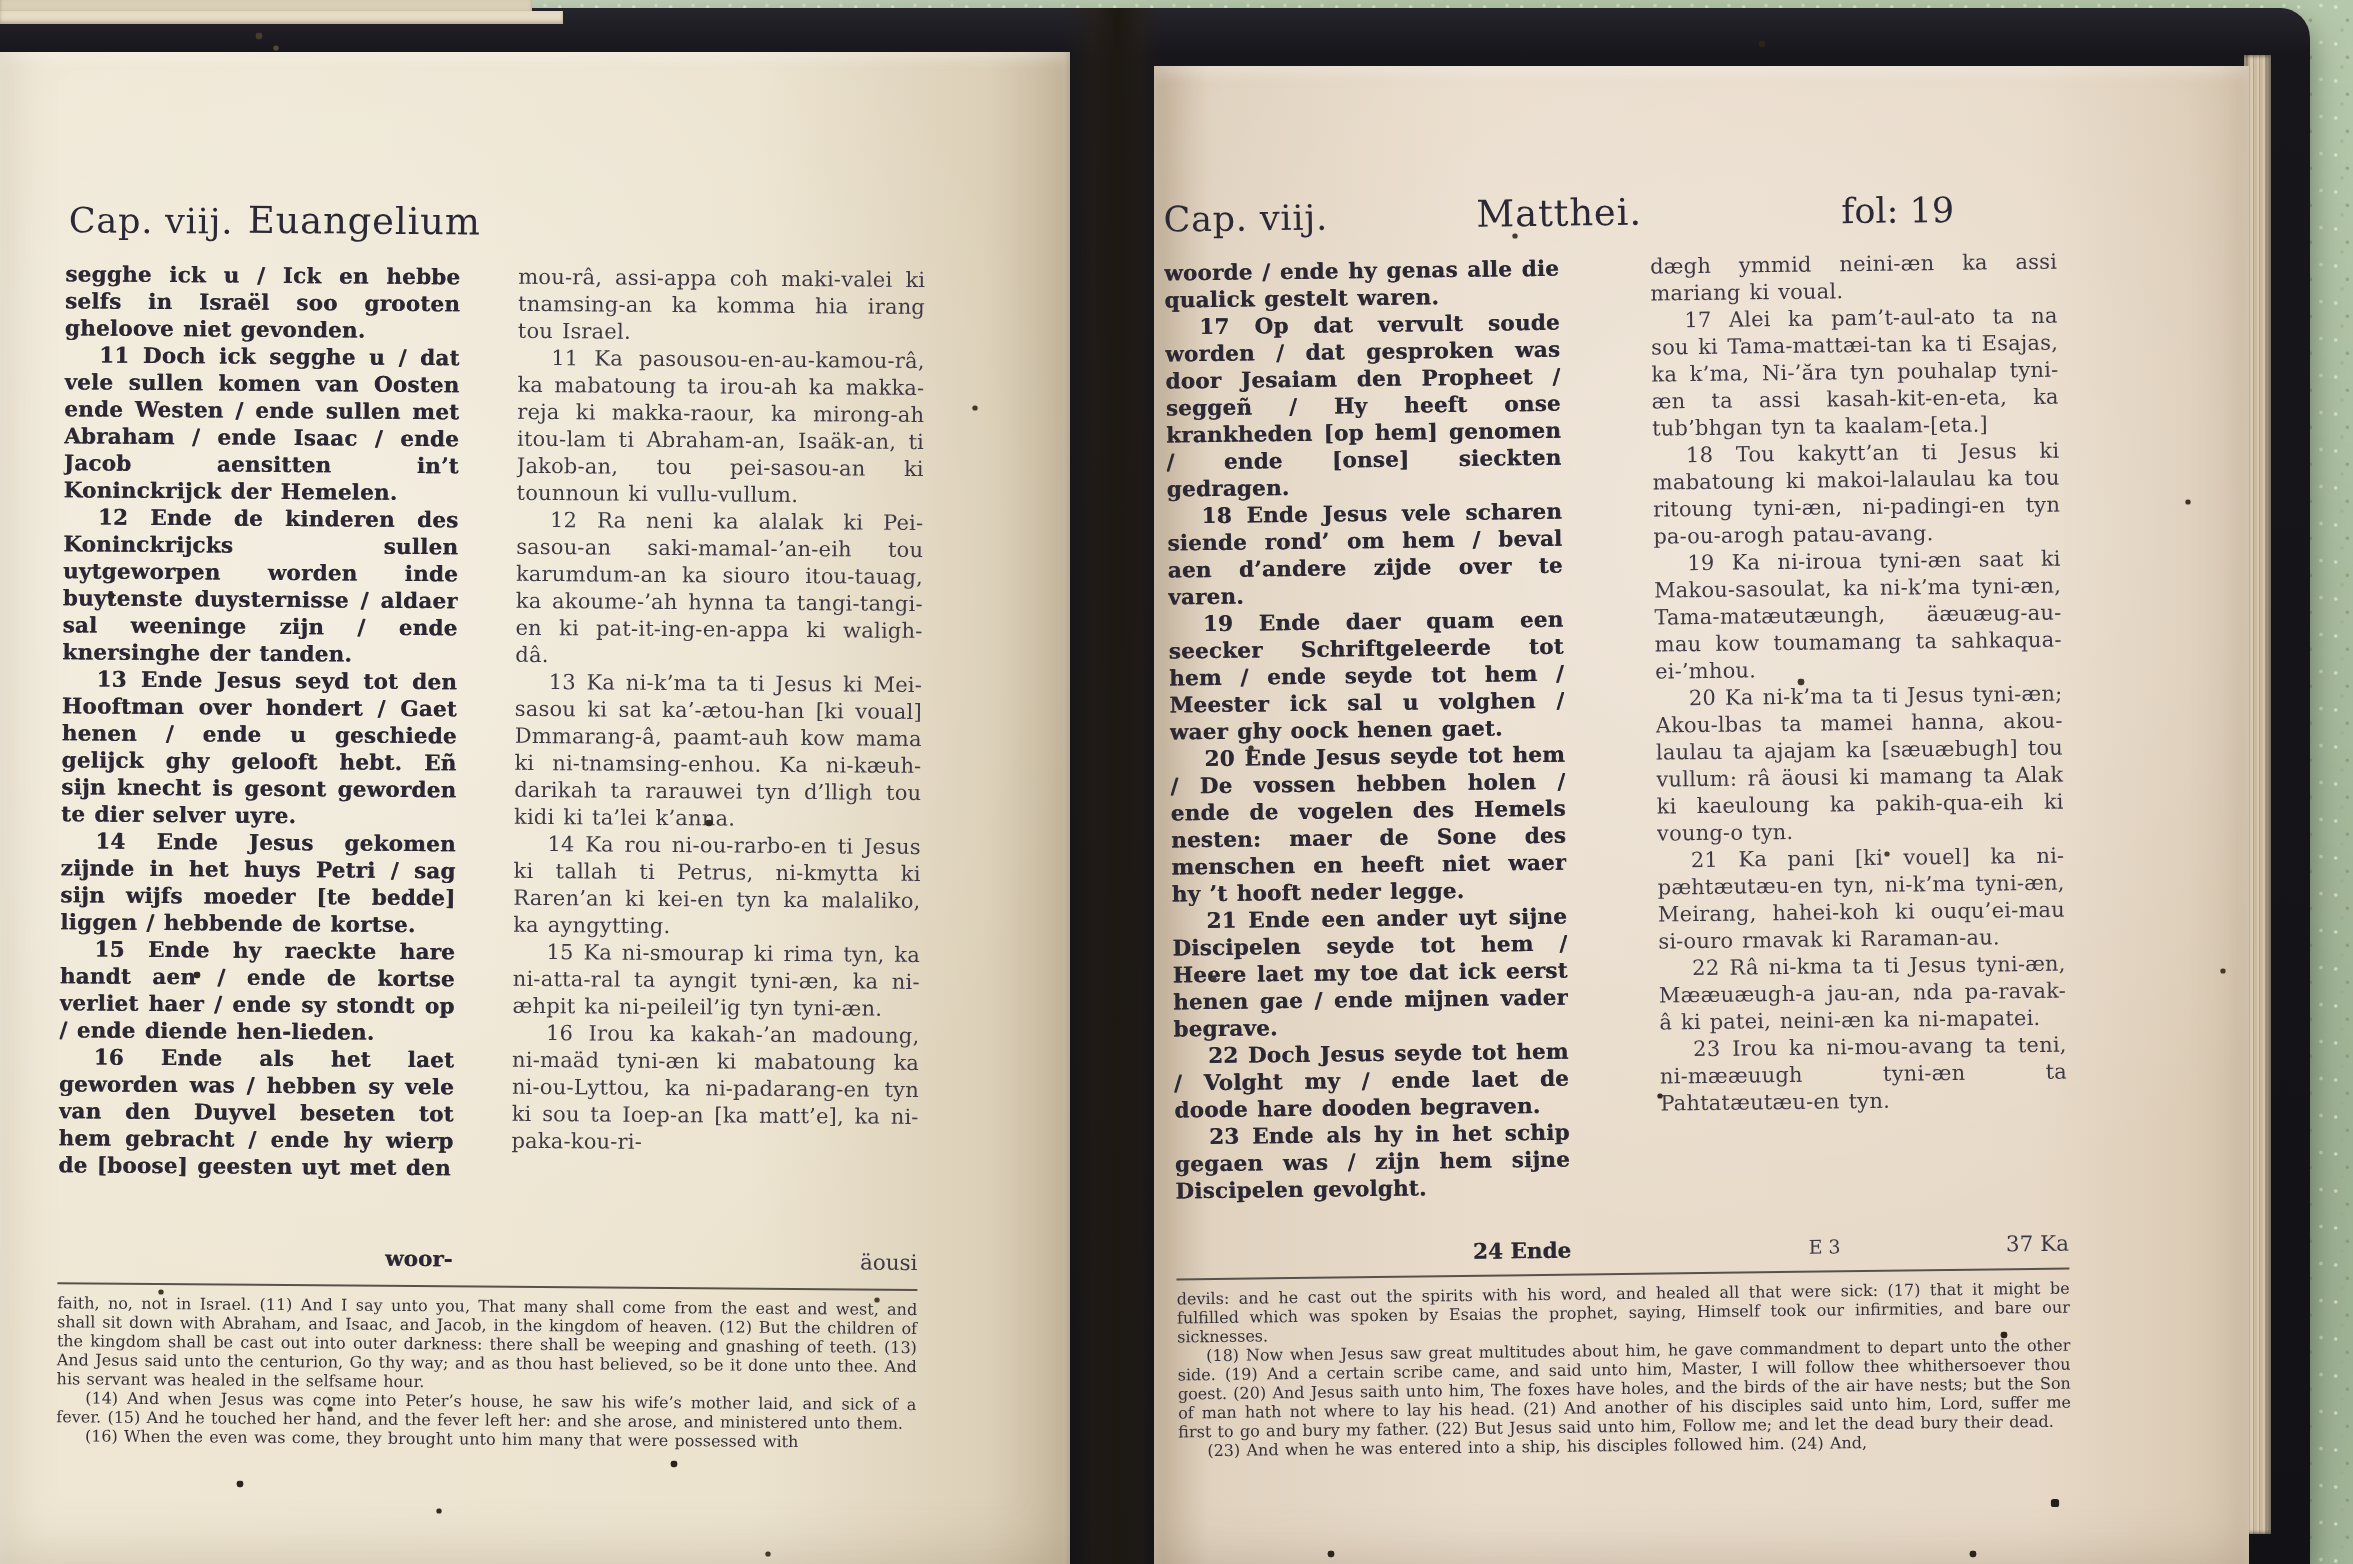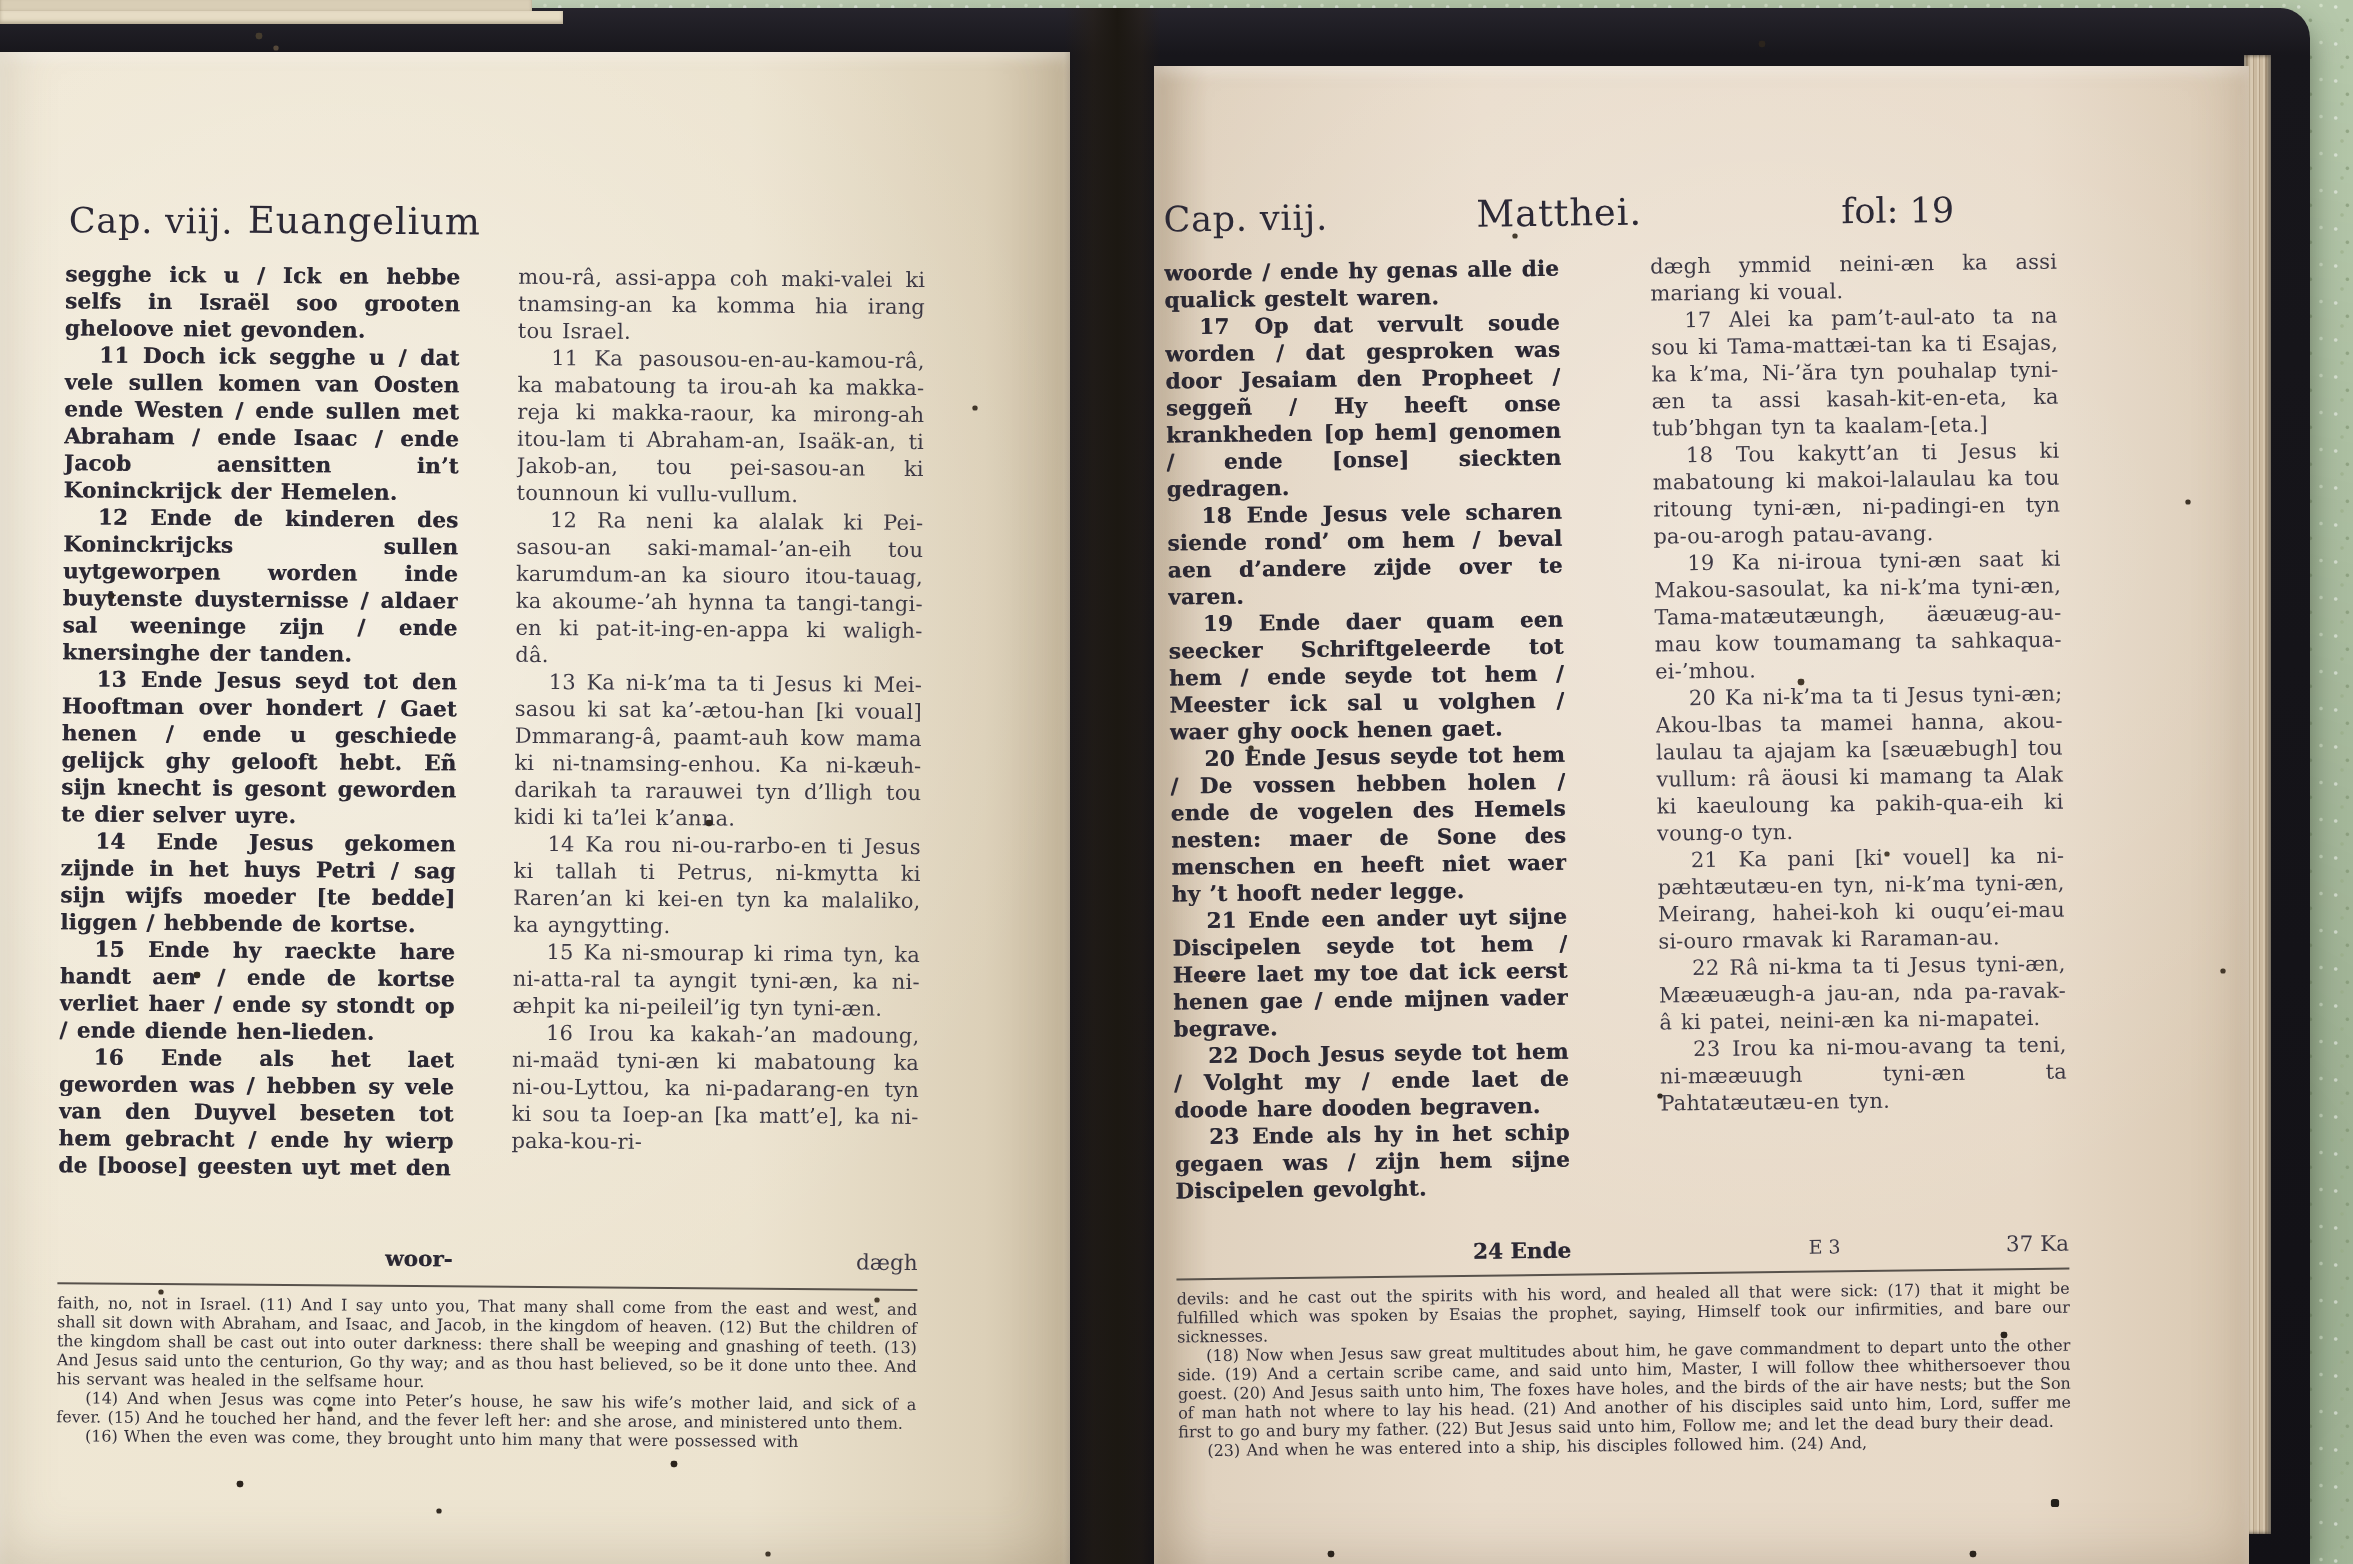--- a/index.html
+++ b/index.html
@@ -172,21 +172,21 @@
 
         <p class="verse">mou-râ, assi-appa coh maki-valei ki tnamsing-an ka komma hia irang tou Israel.</p>
             <p class="verse">11  Ka pasousou-en-au-kamou-râ, ka mabatoung ta irou-ah ka makka-reja ki makka-raour, ka mirong-ah itou-lam ti Abraham-an, Isaäk-an, ti Jakob-an, tou pei-sasou-an ki tounnoun ki vullu-vullum.</p>
             <p class="verse">12  Ra neni ka alalak ki Pei-sasou-an saki-mamal-’an-eih tou karumdum-an ka siouro itou-tauag, ka akoume-’ah hynna ta tangi-tangi-en ki pat-it-ing-en-appa ki waligh-dâ.</p>
             <p class="verse">13  Ka ni-k’ma ta ti Jesus ki Mei-sasou ki sat ka’-ætou-han [ki voual] Dmmarang-â, paamt-auh kow mama ki ni-tnamsing-enhou. Ka ni-kæuh-darikah ta rarauwei tyn d’lligh tou kidi ki ta’lei k’anna.</p>
             <p class="verse">14  Ka rou ni-ou-rarbo-en ti Jesus ki tallah ti Petrus, ni-kmytta ki Raren’an ki kei-en tyn ka malaliko, ka ayngytting.</p>
             <p class="verse">15  Ka ni-smourap ki rima tyn, ka ni-atta-ral ta ayngit tyni-æn, ka ni-æhpit ka ni-peileil’ig tyn tyni-æn.</p>
             <p class="verse">16  Irou ka kakah-’an madoung, ni-maäd tyni-æn ki mabatoung ka ni-ou-Lyttou, ka ni-padarang-en tyn ki sou ta Ioep-an [ka matt’e], ka ni-paka-kou-ri-</p>
           </div>
         <div class="catchline">
-          <span class="catchword">dægh</span>
+          <span class="catchword">äousi</span>
         </div>
       </div>
     </div>
     <div class="rule-h"></div>
     <div class="footnote">
 
     <p>faith, no, not in Israel.  (11) And I say unto you, That many shall come from the east and west, and shall sit down with Abraham, and Isaac, and Jacob, in the kingdom of heaven. (12) But the children of the kingdom shall be cast out into outer darkness: there shall be weeping and gnashing of teeth.  (13) And Jesus said unto the centurion, Go thy way; and as thou hast believed, so be it done unto thee.  And his servant was healed in the selfsame hour.</p>
         <p>(14) And when Jesus was come into Peter’s house, he saw his wife’s mother laid, and sick of a fever.  (15) And he touched her hand, and the fever left her: and she arose, and ministered unto them.</p>
         <p>(16) When the even was come, they brought unto him many that were possessed with</p>
       </div>

